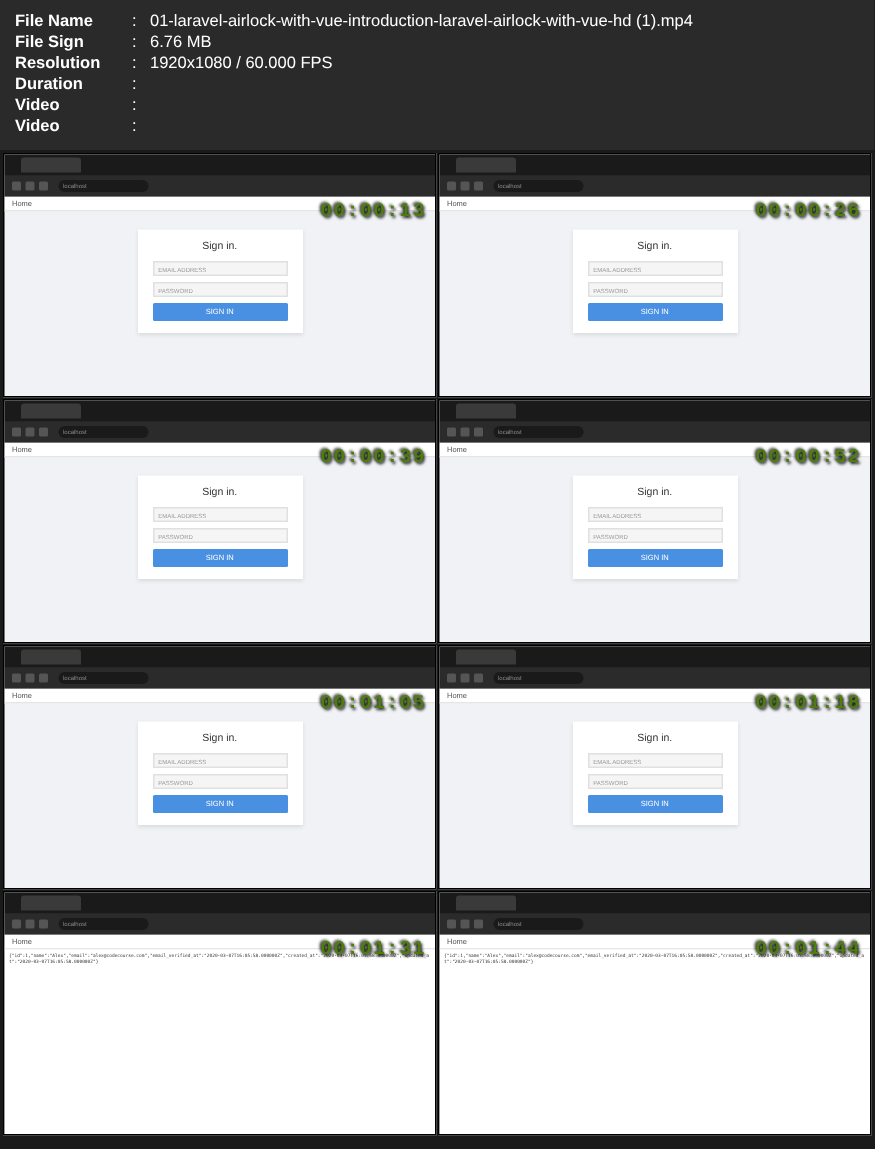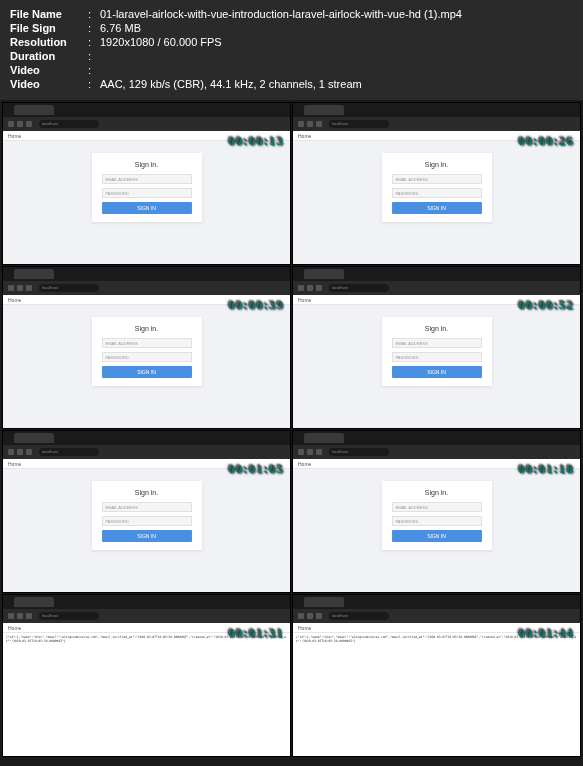--- a/index.html
+++ b/index.html
@@ -132,24 +132,24 @@
       height: 12px;
       font-size: 5px;
       line-height: 12px;
       border-radius: 1px;
       margin-top: 3px;
     }
     .timestamp {
       position: absolute;
       top: 30px;
       right: 6px;
-      color: #0f766e;
+      color: #4d7c0f;
       font-size: 13px;
       font-weight: bold;
-      font-family: Liberation Serif, serif;
+      font-family: Liberation Mono, monospace;
       text-shadow: 1px 1px 2px rgba(0,0,0,0.9), -1px -1px 2px rgba(0,0,0,0.9);
       letter-spacing: 1px;
     }
     .json-content {
       background: #fff;
       padding: 3px;
       font-size: 3px;
       color: #333;
       font-family: monospace;
       word-break: break-all;
@@ -180,21 +180,20 @@
     <span class="info-label">Duration</span>
     <span class="info-sep">:</span>
   </div>
   <div class="info-row">
     <span class="info-label">Video</span>
     <span class="info-sep">:</span>
   </div>
   <div class="info-row">
     <span class="info-label">Video</span>
     <span class="info-sep">:</span>
-    <span class="info-value">AAC, 129 kb/s (CBR), 44.1 kHz, 2 channels, 1 stream</span>
   </div>
 </div>
 
 <div class="thumbnails">
 
   <div class="thumb">
     <div class="browser-chrome">
       <div class="tab-bar">
           <div class="tab"></div>
         </div>

